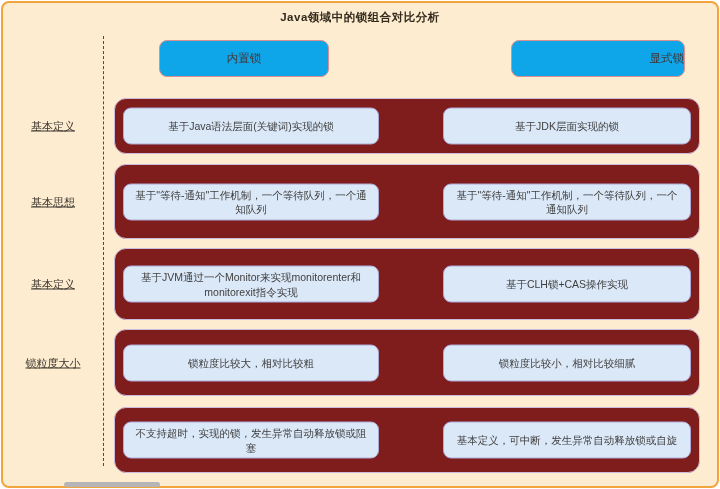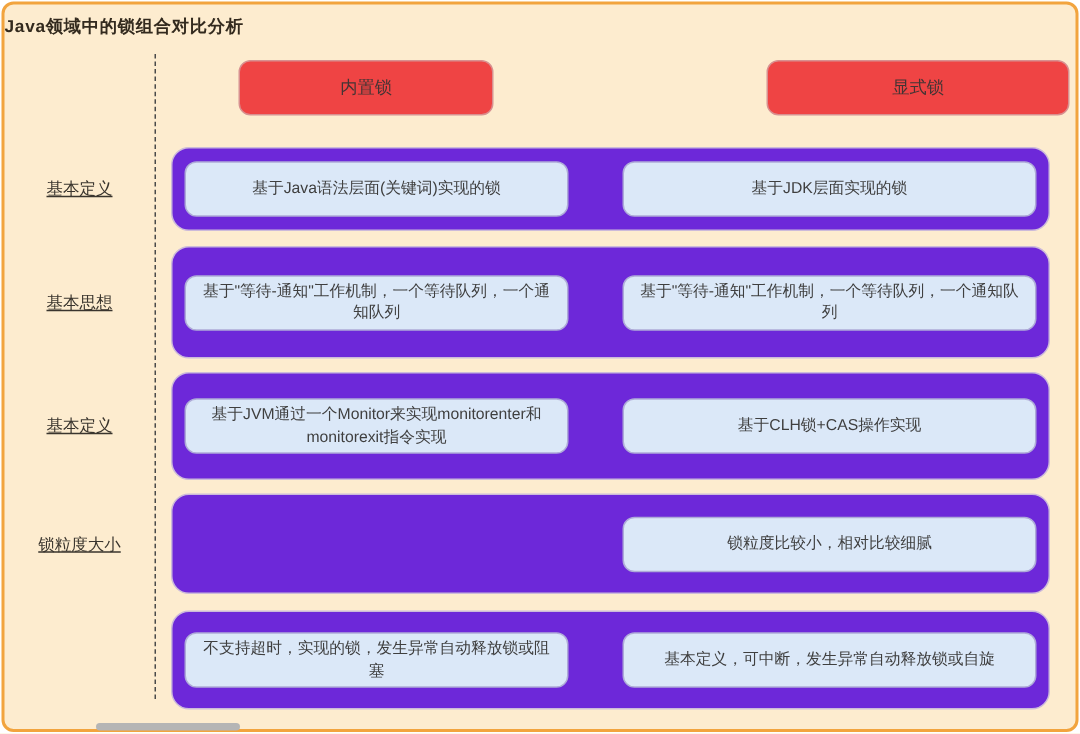--- a/index.html
+++ b/index.html
@@ -11,66 +11,67 @@
   }
   .canvas {
     position: absolute; left: 1px; top: 1px; width: 718px; height: 487px;
     background: #fdeccf;
     border: 2px solid #f2a43e;
     border-radius: 8px;
     box-sizing: border-box;
   }
   .title {
     position: absolute; left: 0; top: 7px; width: 100%;
+    text-align: center;
     font-size: 11.5px; font-weight: bold; color: #332a1e;
     letter-spacing: 0.5px;
   }
   .divider {
     position: absolute; left: 100px; top: 33px; height: 430px; width: 0;
     border-left: 1px dashed #4a4a4a;
   }
   .col-header {
     position: absolute; top: 37px; height: 37px;
-    background: #ef4444;
+    background: #0ea5e9;
     border: 1px solid #d89090;
     border-radius: 8px;
     box-sizing: border-box;
     display: flex; align-items: center; justify-content: center;
     font-size: 11.5px; color: #433434;
   }
   .col-header.c0 { left: 156px; width: 170px; }
-  .col-header.c1 { left: 508px; width: 202px; }
+  .col-header.c1 { left: 508px; width: 174px; justify-content: flex-end; }
   .row { position: absolute; left: 0; width: 720px; }
   .row-label {
     position: absolute; left: 0; top: 50%; transform: translateY(-50%);
     width: 100px; text-align: center;
     font-size: 11px; color: #3a352e; text-decoration: underline;
   }
   .row-panel {
     position: absolute; left: 111px; top: 0; width: 586px; height: 100%;
-    background: #6d28d9;
+    background: #7f1d1d;
     border: 1px solid #ccbada;
     border-radius: 12px;
     box-sizing: border-box;
   }
   .cell {
     position: absolute; top: 50%; transform: translateY(-50%);
     min-height: 37px;
     background: #dbe8f8;
     border: 1px solid #aeaad8;
     border-radius: 8px;
     box-sizing: border-box;
     display: flex; align-items: center; justify-content: center;
     text-align: center;
     font-size: 10.5px; color: #3f3f3f;
     padding: 3px 8px;
     line-height: 1.35;
   }
   .cell.left  { left: 8px;  width: 256px; }
-  .cell.right { right: 8px; width: 276px; text-align: center; }
+  .cell.right { right: 8px; width: 248px; text-align: center; }
   .r0 { top: 95px;  height: 56px; }
   .r1 { top: 161px; height: 75px; }
   .r2 { top: 245px; height: 72px; }
   .r3 { top: 326px; height: 67px; }
   .r4 { top: 404px; height: 66px; }
   .hscroll-thumb {
     position: absolute; left: 64px; bottom: 2px; width: 96px; height: 5px;
     background: #b5b5b5; border-radius: 3px;
   }
 </style>
@@ -110,20 +111,21 @@
     <div class="row-label">基本定义</div>
     <div class="row-panel">
       <div class="cell left">基于JVM通过一个Monitor来实现monitorenter和monitorexit指令实现</div>
       <div class="cell right">基于CLH锁+CAS操作实现</div>
     </div>
   </div>
 
   <div class="row r3">
     <div class="row-label">锁粒度大小</div>
     <div class="row-panel">
+      <div class="cell left">锁粒度比较大，相对比较粗</div>
       <div class="cell right">锁粒度比较小，相对比较细腻</div>
     </div>
   </div>
 
   <div class="row r4">
     <div class="row-panel">
       <div class="cell left">不支持超时，实现的锁，发生异常自动释放锁或阻塞</div>
       <div class="cell right">基本定义，可中断，发生异常自动释放锁或自旋</div>
     </div>
   </div>

